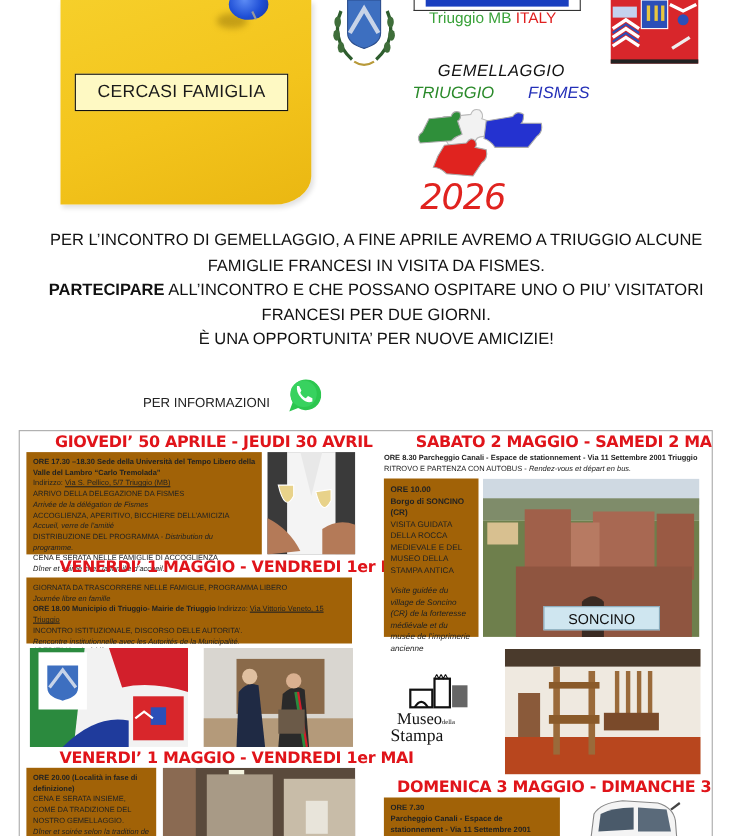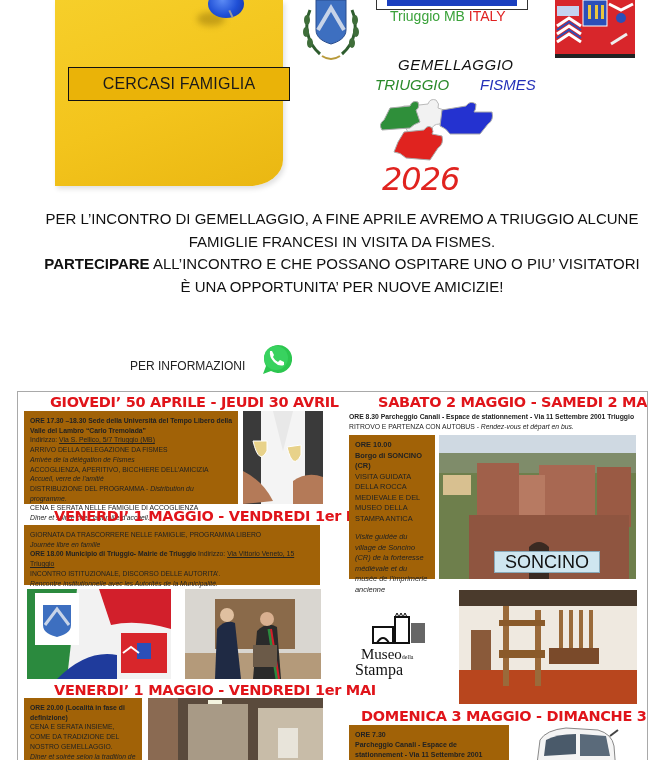--- a/index.html
+++ b/index.html
@@ -17,22 +17,22 @@
     position: absolute; left: 153px; top: -10px; width: 36px; height: 28px;
     background: radial-gradient(circle at 40% 35%, #5d8cf5 0%, #1f4fd6 55%, #15339a 100%);
     border-radius: 50%;
   }
   .pin-shadow {
     position: absolute; left: 142px; top: 12px; width: 28px; height: 14px;
     background: rgba(110,80,0,0.35); border-radius: 50%; filter: blur(3px);
   }
   .pin-needle { position: absolute; left: 175px; top: 10px; width: 2px; height: 8px; background: #9a9a9a; transform: rotate(-25deg); }
   .postit-label {
-    position: absolute; left: 68px; top: 67px; width: 222px; height: 34px;
-    background: #eab308; border: 1.5px solid #111;
+    position: absolute; left: 68px; top: 67px; width: 194px; height: 34px;
+    background: #fef9c3; border: 1.5px solid #111;
     display: flex; align-items: center; justify-content: center;
     font-size: 16px; color: #1a1a1a; letter-spacing: 0.2px; text-align: right;
   }
 
   .crest-triuggio { position: absolute; left: 296px; top: 0; width: 70px; height: 66px; }
   .gem-banner {
     position: absolute; left: 376px; top: 0; width: 152px; height: 10px;
     border: 1.5px solid #333; border-top: none; background: #fff; overflow: hidden;
   }
   .gem-banner-bar { position: absolute; left: 10px; right: 10px; top: 0; height: 6px; background: #1a3fbf; }
@@ -73,21 +73,21 @@
   }
   .panel { position: absolute; background: #a16207; font-size: 6.8px; line-height: 9.7px; color: #222; padding: 5px 6px; }
   .panel .b { font-weight: bold; }
   .panel .i { font-style: italic; }
   .panel .u { text-decoration: underline; }
   .photo { position: absolute; overflow: hidden; }
 
   .soncino-tag {
     position: absolute; left: 55px; top: 116px; width: 106px; height: 22px;
     background: #cfe6f0; border: 1px solid #8ab; display: flex; align-items: center; justify-content: center;
-    font-size: 18px; color: #111;
+    font-size: 13px; color: #111;
   }
   .museo-logo { position: absolute; left: 354px; top: 612px; width: 80px; height: 68px; font-family: "Liberation Serif", serif; color: #111; }
 </style>
 </head>
 <body>
 
 <div class="postit">
   <div class="pin-shadow"></div>
   <div class="pin"></div>
   <div class="pin-needle"></div>
@@ -152,20 +152,21 @@
     <path d="M72 16 L96 12 Q100 6 106 10 Q106 16 104 18 L122 18 Q124 26 118 30 L110 40 L80 40 Q76 34 70 32 Z" fill="#2432d0" stroke="#aaa" stroke-width="1"></path>
     <path d="M34 38 L54 36 Q58 30 62 34 Q64 38 62 40 L72 42 Q74 50 68 54 L60 66 L36 64 Q30 58 24 58 L28 48 Z" fill="#e0231f" stroke="#aaa" stroke-width="1"></path>
   </svg>
   <div class="gem-logo-year">2026</div>
 </div>
 
 <div class="intro">
   <div>PER L’INCONTRO DI GEMELLAGGIO, A FINE APRILE AVREMO A TRIUGGIO ALCUNE</div>
   <div>FAMIGLIE FRANCESI IN VISITA DA FISMES.</div>
   <div><b>PARTECIPARE</b><span> ALL’INCONTRO E CHE POSSANO OSPITARE UNO O PIU’ VISITATORI</span></div>
+  <div>FRANCESI PER DUE GIORNI.</div>
   <div>È UNA OPPORTUNITA’ PER NUOVE AMICIZIE!</div>
 </div>
 
 <div class="info-row">
   <div class="info-label">PER INFORMAZIONI</div>
   <svg class="wa-icon" viewBox="0 0 34 36">
     <path d="M5 33 L8 25 A14 14 0 1 1 13 30 Z" fill="#2cc64f"></path>
     <circle cx="18" cy="17" r="12" fill="#38d25f"></circle>
     <path d="M12 10 Q11 16 16 21 Q21 26 26 24 L26 21 L22 19 L20 21 Q17 20 15 16 L16 14 L14 10 Z" fill="#fff"></path>
   </svg>

